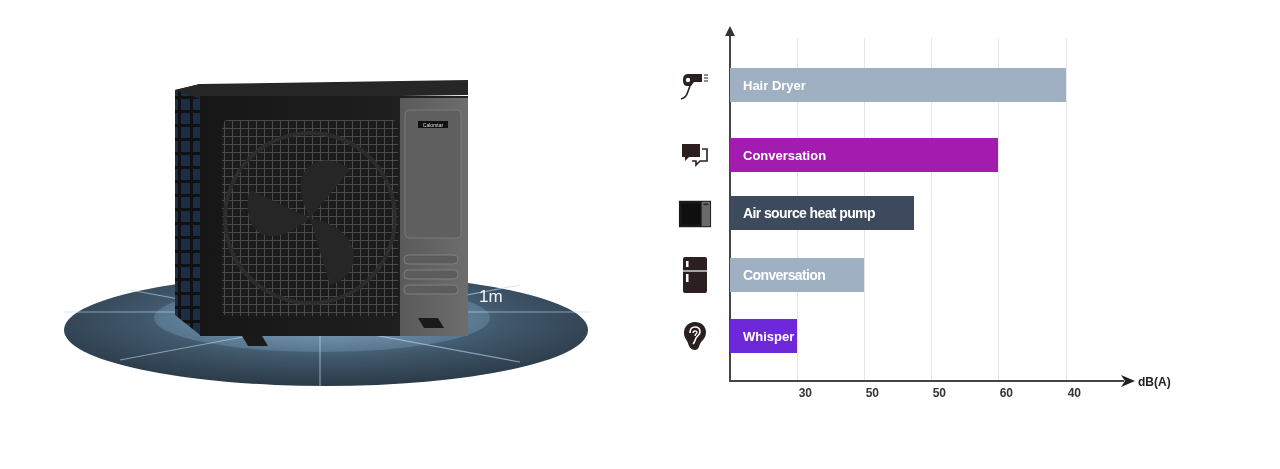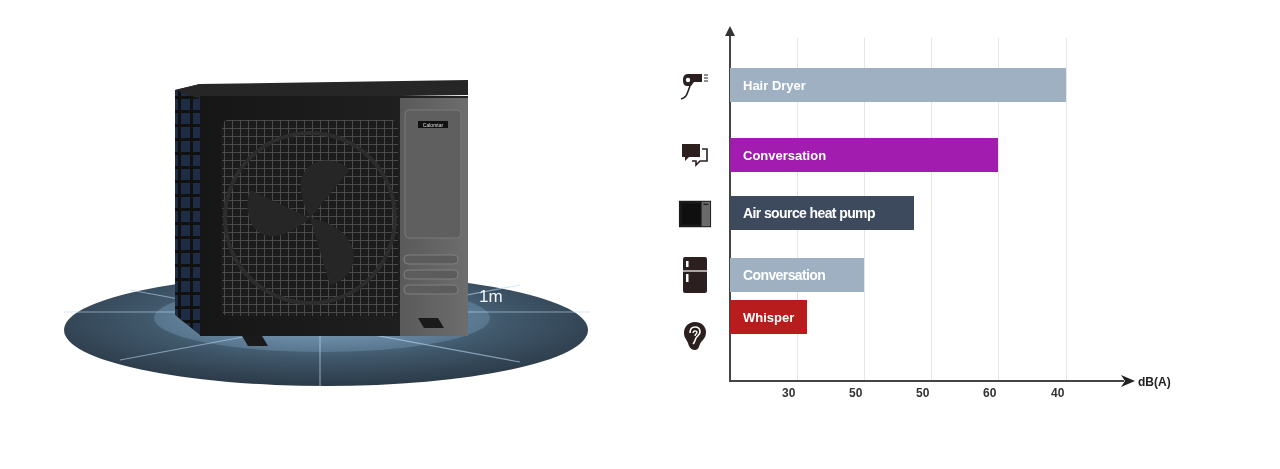--- a/index.html
+++ b/index.html
@@ -5,21 +5,21 @@
   html, body { margin:0; padding:0; background:#ffffff; }
   body { width:1280px; height:469px; position:relative; overflow:hidden; font-family:"Liberation Sans", sans-serif; }
   .abs { position:absolute; }
   
   #product { left:0; top:0; width:640px; height:469px; }
   
   #chart { left:640px; top:0; width:640px; height:469px; }
   .gridline { position:absolute; top:38px; height:342px; width:1px; background:#e6e6e6; }
   .bar { position:absolute; height:34px; display:flex; align-items:center; box-sizing:border-box; padding-left:13px; color:#ffffff; font-weight:bold; font-size:13px; white-space:nowrap; }
   .bar.condensed { letter-spacing:-0.6px; font-size:14px; }
-  .tick { position:absolute; top:386px; font-size:12px; font-weight:bold; color:#333; width:30px; text-align:left; margin-left:-15px; }
+  .tick { position:absolute; top:386px; font-size:12px; font-weight:bold; color:#333; width:30px; text-align:right; margin-left:-15px; }
   .icon { position:absolute; left:38px; width:34px; height:34px; display:flex; align-items:center; justify-content:center; }
   .axis-label { position:absolute; left:498px; top:375px; font-size:12px; font-weight:bold; color:#222; }
   .m-label { position:absolute; left:479px; top:287px; font-size:17px; color:#f2f6fa; font-family:"Liberation Sans", sans-serif; }
 </style>
 </head>
 <body>
 
 <div id="product" class="abs">
   <svg width="640" height="469" viewBox="0 0 640 469">
     <defs>
@@ -107,21 +107,21 @@
   </div>
   <div class="bar" style="left:90px;top:138px;width:268px;background:#a21caf">
     <span>Conversation</span>
   </div>
   <div class="bar condensed" style="left:90px;top:196px;width:184px;background:#3d4a5e">
     <span>Air source heat pump</span>
   </div>
   <div class="bar condensed" style="left:90px;top:258px;width:134px;background:#9eb0c2">
     <span>Conversation</span>
   </div>
-  <div class="bar" style="left:90px;top:300px;width:77px;background:#b91c1c">
+  <div class="bar" style="left:90px;top:319px;width:67px;background:#6d28d9">
     <span>Whisper</span>
   </div>
 
   <div class="icon" style="top:69px">
     <svg width="30" height="32" viewBox="0 0 30 32">
       <path d="M8 4 H22 V12 H14 L11 16 H7 C4 16 3 13 3 10 C3 6 5 4 8 4 Z" fill="#2b1f1f"></path>
       <circle cx="8" cy="10" r="2.2" fill="#fff"></circle>
       <path d="M10 16 L7 24 C6 27 4 28 1 29" stroke="#2b1f1f" stroke-width="1.6" fill="none"></path>
       <path d="M24 5 H28 M24 8 H28 M24 11 H28" stroke="#2b1f1f" stroke-width="1.2"></path>
     </svg>

